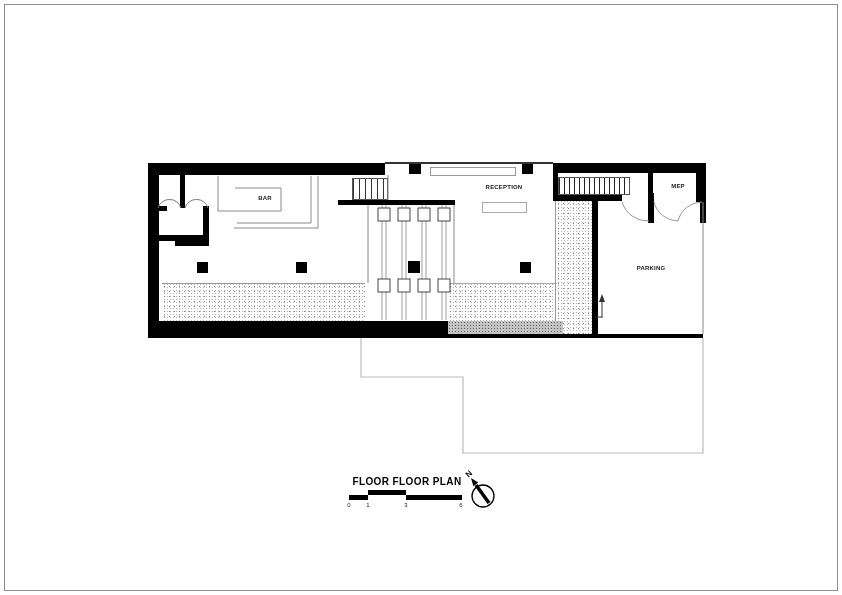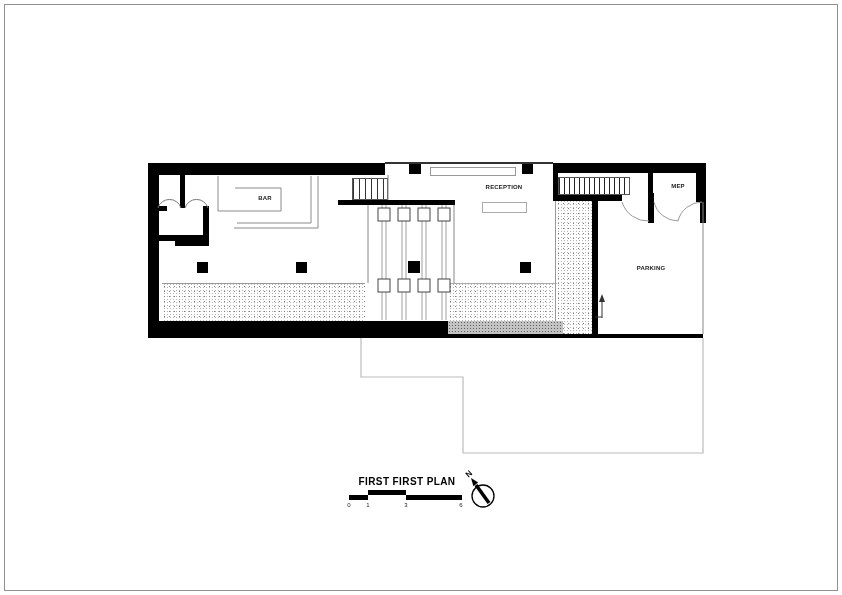--- a/index.html
+++ b/index.html
@@ -135,21 +135,21 @@
       <line x1="489" y1="503" x2="476" y2="485" stroke="#000" stroke-width="3.5"></line>
       <polygon points="471,478 478.2,482.6 473.4,486.2" fill="#000"></polygon>
     </g>
   </svg>
 
   <div class="room-label" style="left:265px;top:198px;">BAR</div>
   <div class="room-label" style="left:504px;top:187px;">RECEPTION</div>
   <div class="room-label" style="left:678px;top:186px;">MEP</div>
   <div class="room-label" style="left:651px;top:268px;">PARKING</div>
 
-  <div class="title" style="left:407px;top:481px;">FIRST FIRST PLAN</div>
+  <div class="title" style="left:407px;top:481px;">FLOOR FLOOR PLAN</div>
 
   <div class="w" style="left:349px;top:495px;width:19px;height:5px;"></div>
   <div class="w" style="left:368px;top:490px;width:38px;height:5px;"></div>
   <div class="w" style="left:406px;top:495px;width:56px;height:5px;"></div>
   <div class="scale-num" style="left:349px;top:502px;">0</div>
   <div class="scale-num" style="left:368px;top:502px;">1</div>
   <div class="scale-num" style="left:406px;top:502px;">3</div>
   <div class="scale-num" style="left:461px;top:502px;">6</div>
 
   <div class="north-n" style="left:469px;top:474px;">N</div>

